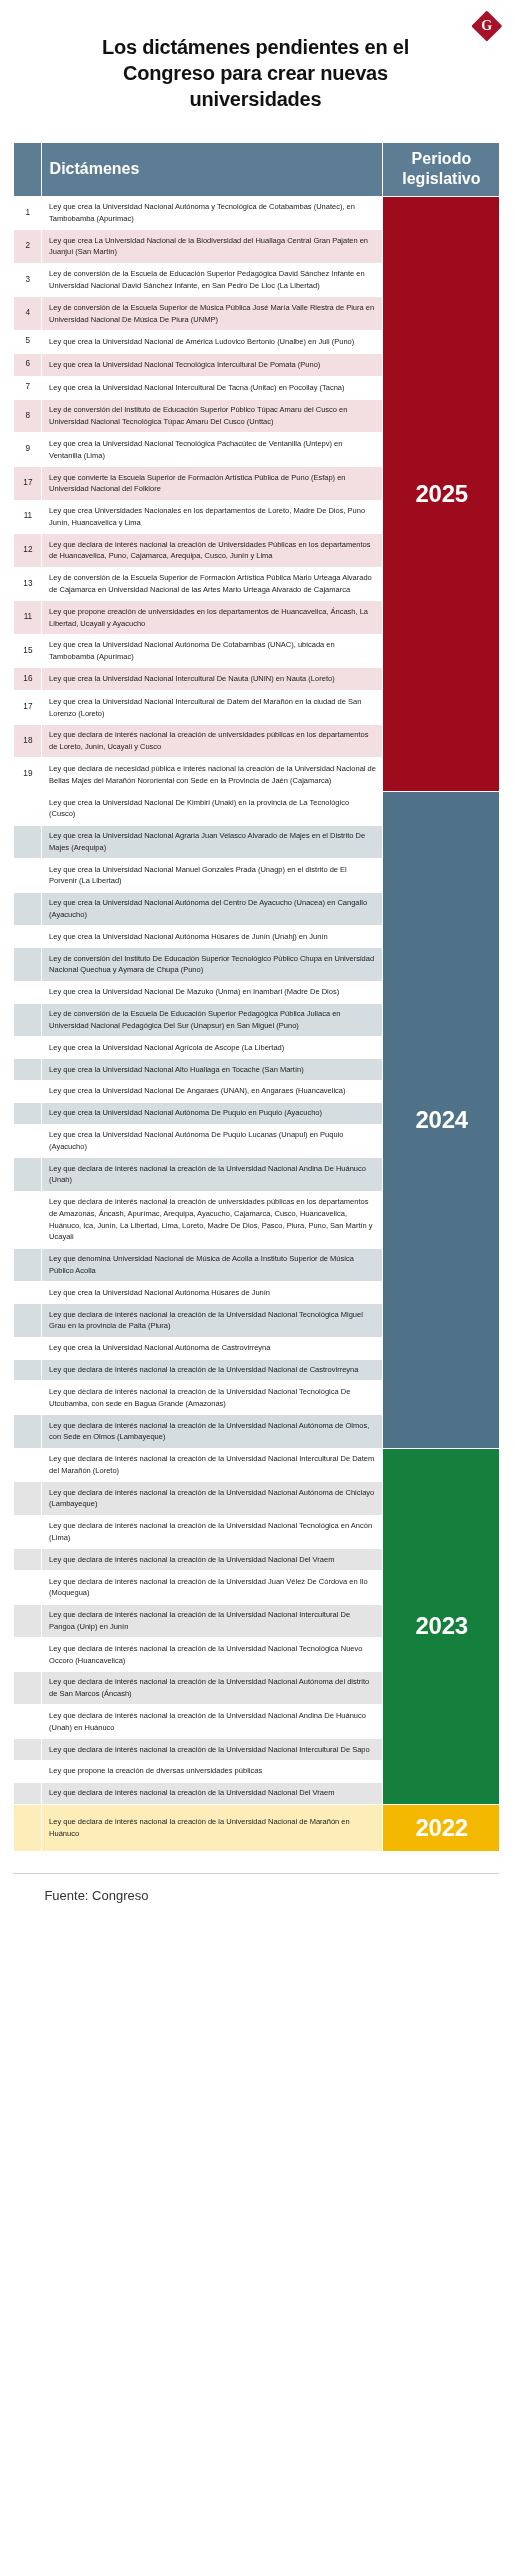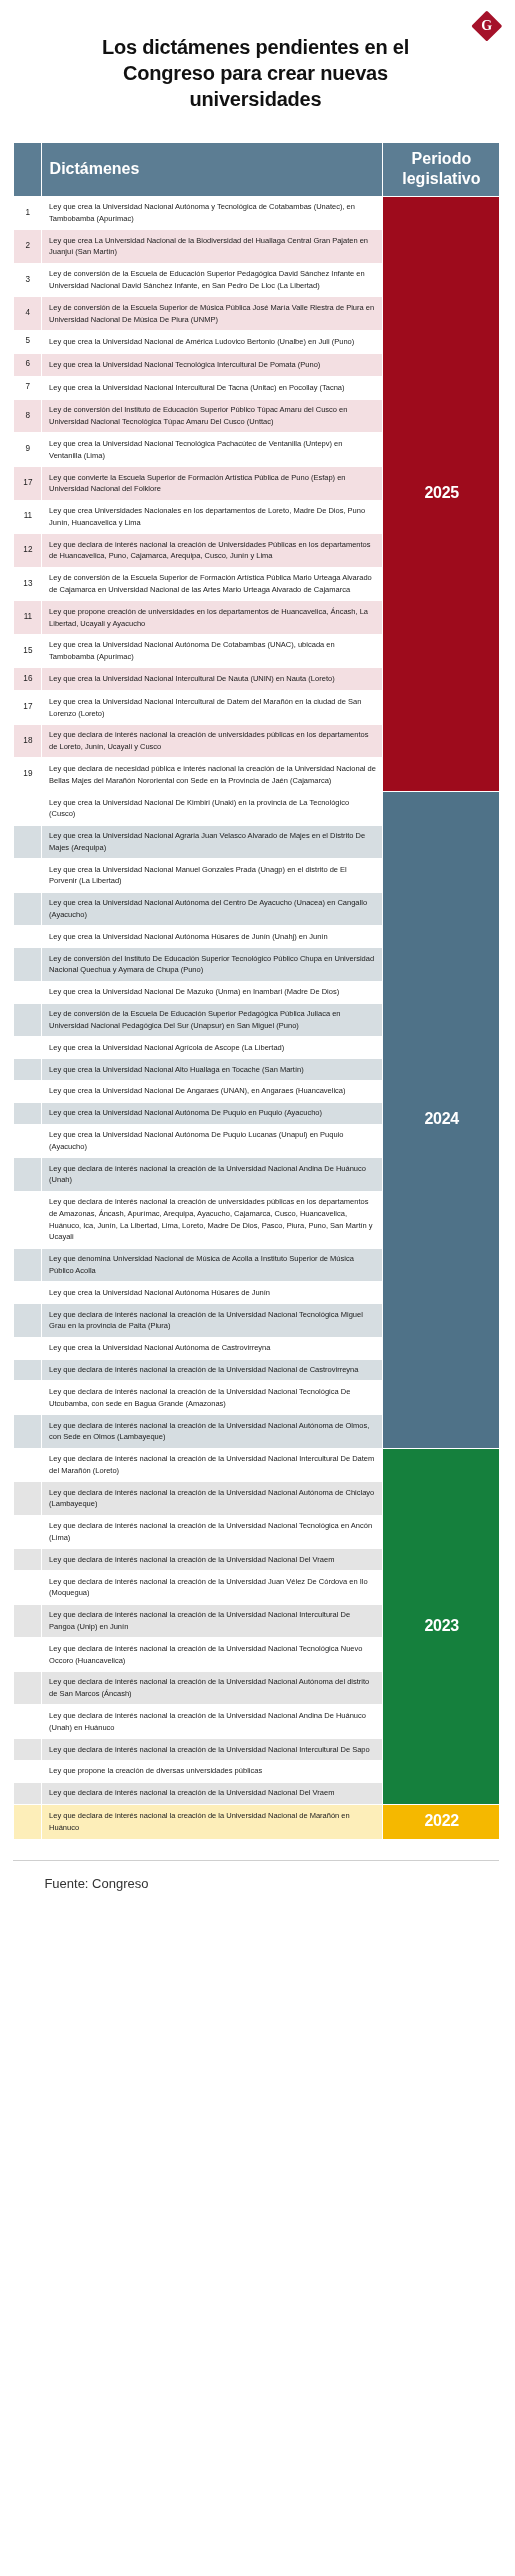--- a/index.html
+++ b/index.html
@@ -104,21 +104,21 @@
     font-size: 8.2px;
     padding: 4.6px 2.1px;
     color: #1b1b1b;
   }
   td.txt { text-align: left; }
 
   
   td.period {
     text-align: center;
     vertical-align: middle;
-    font-size: 16px;
+    font-size: 24px;
     font-weight: bold;
     color: #ffffff;
     letter-spacing: -0.3px;
     font-stretch: condensed;
   }
 
   
   .p2025 .num, .p2025 .txt { background: #ffffff; }
   .p2025.alt .num, .p2025.alt .txt { background: #f3dfe2; }
   td.per-2025 { background: #9e0b1c; }

